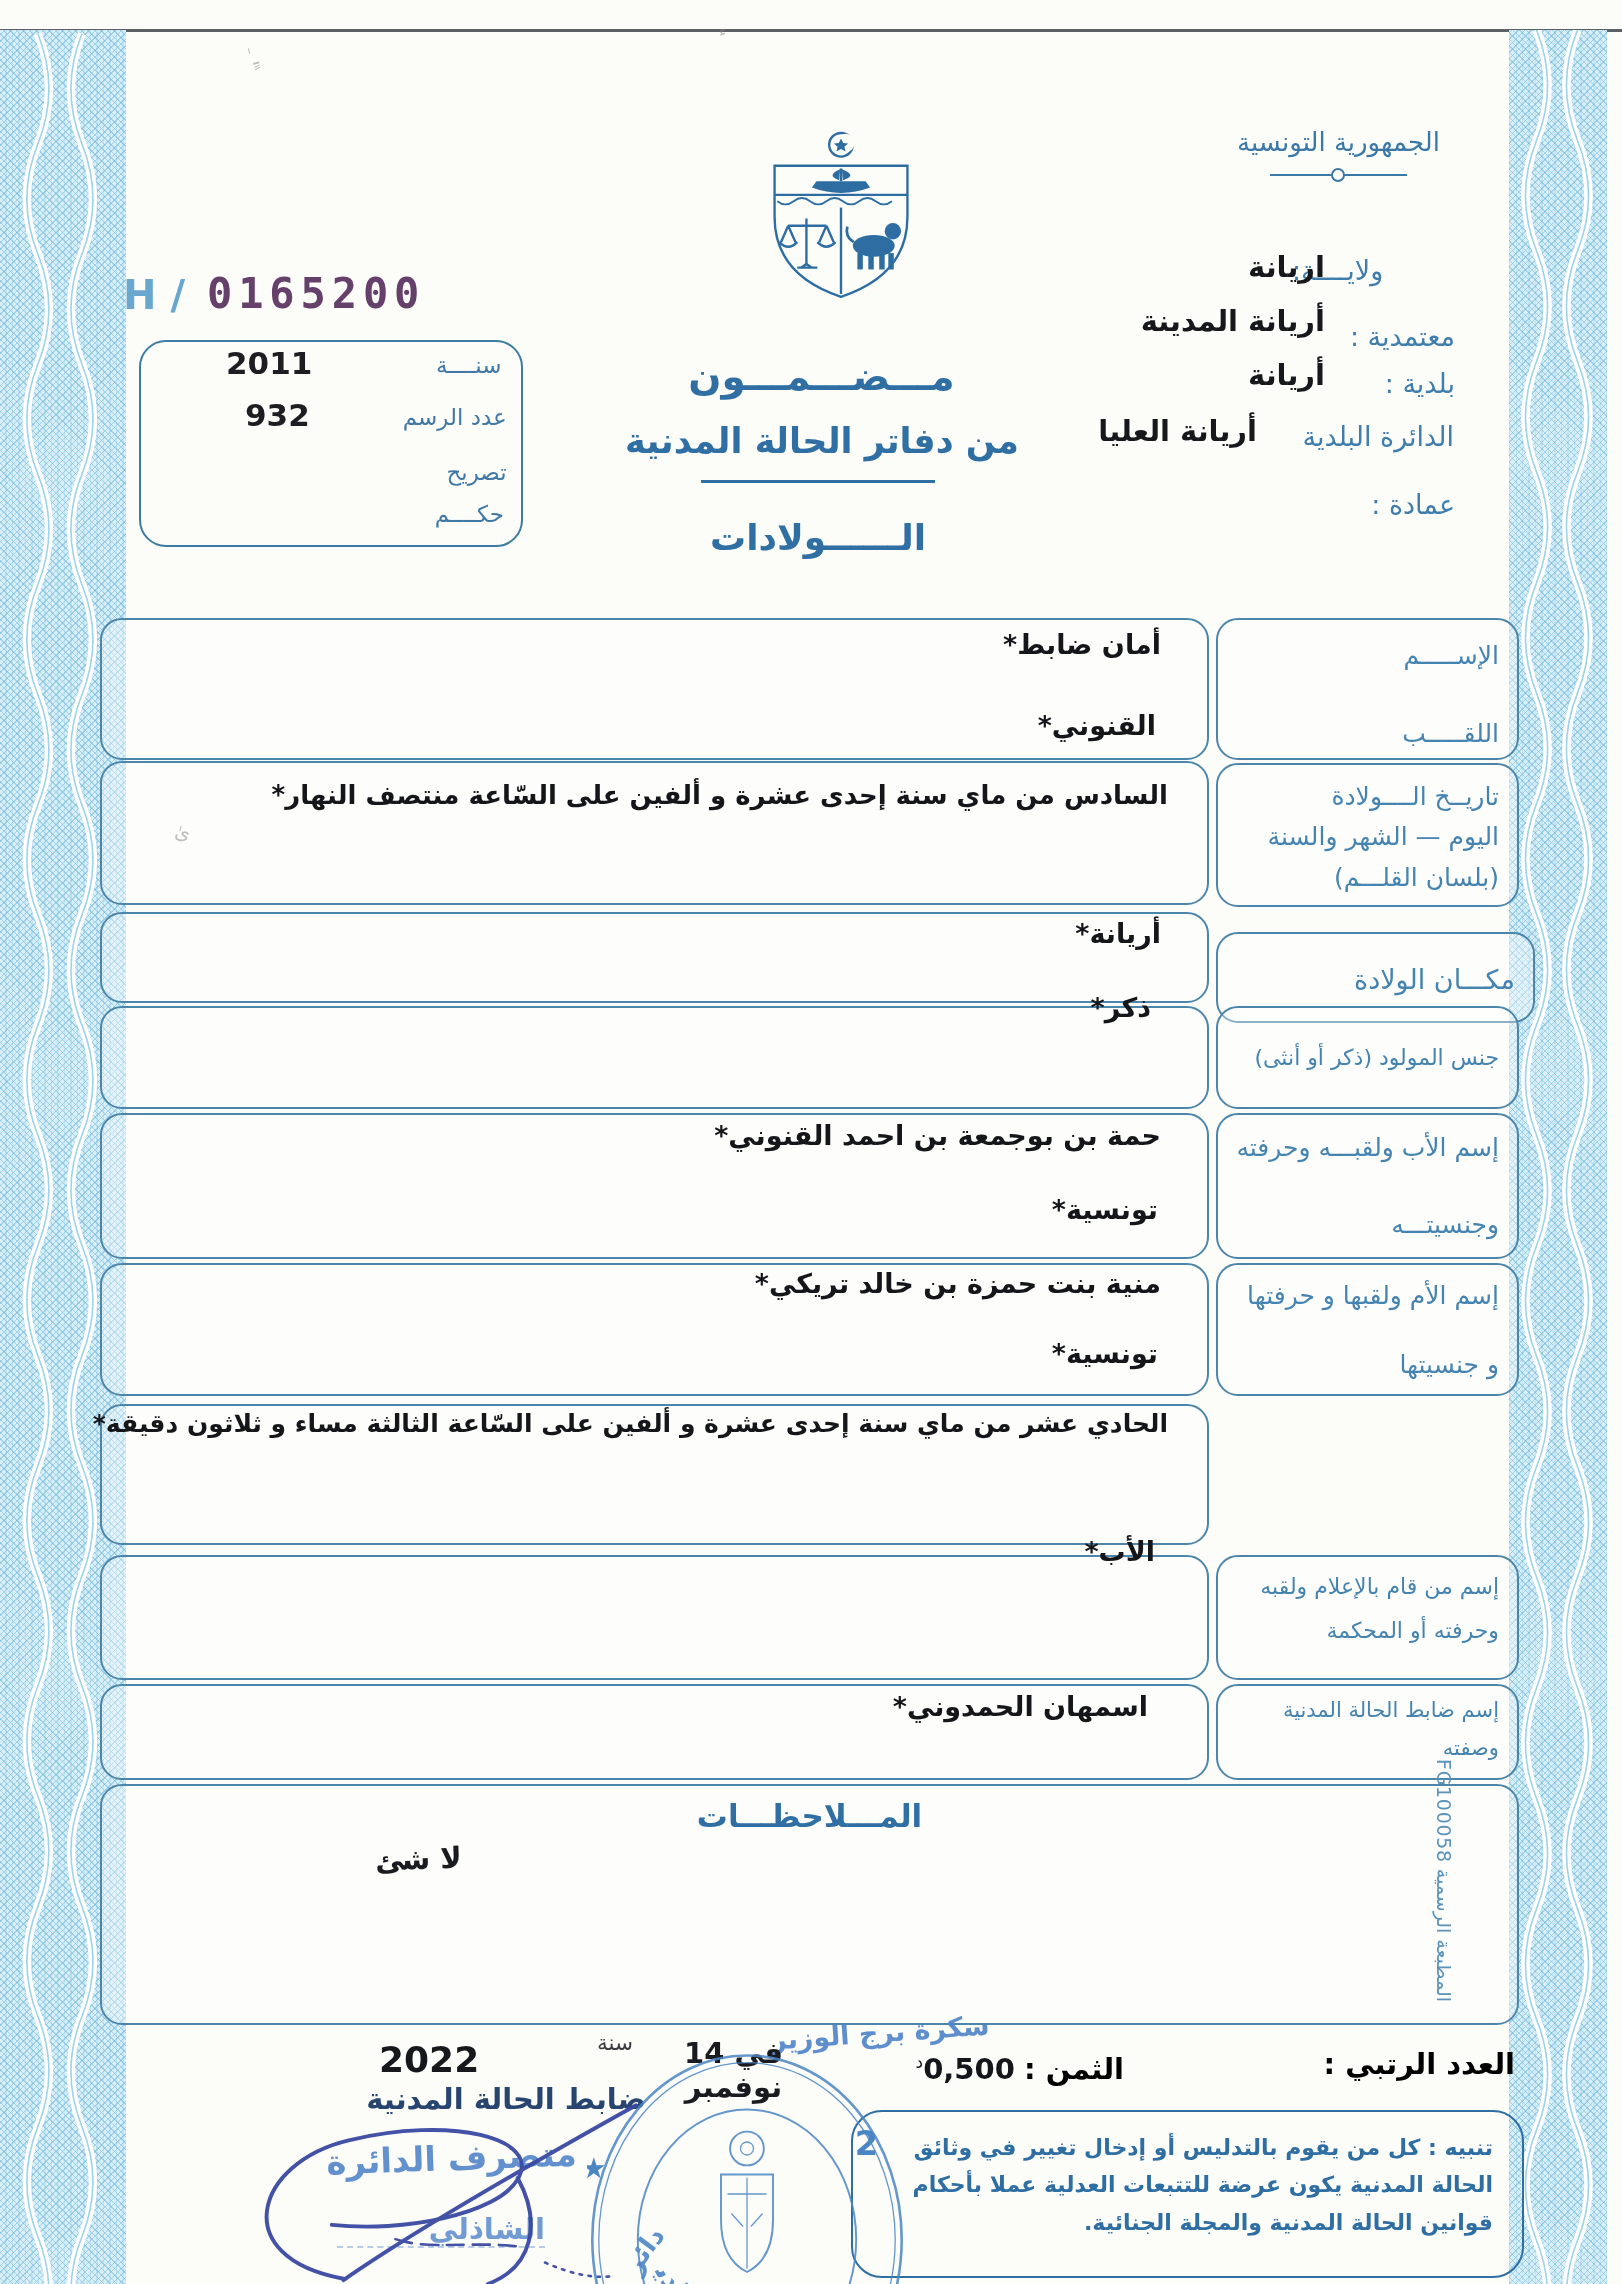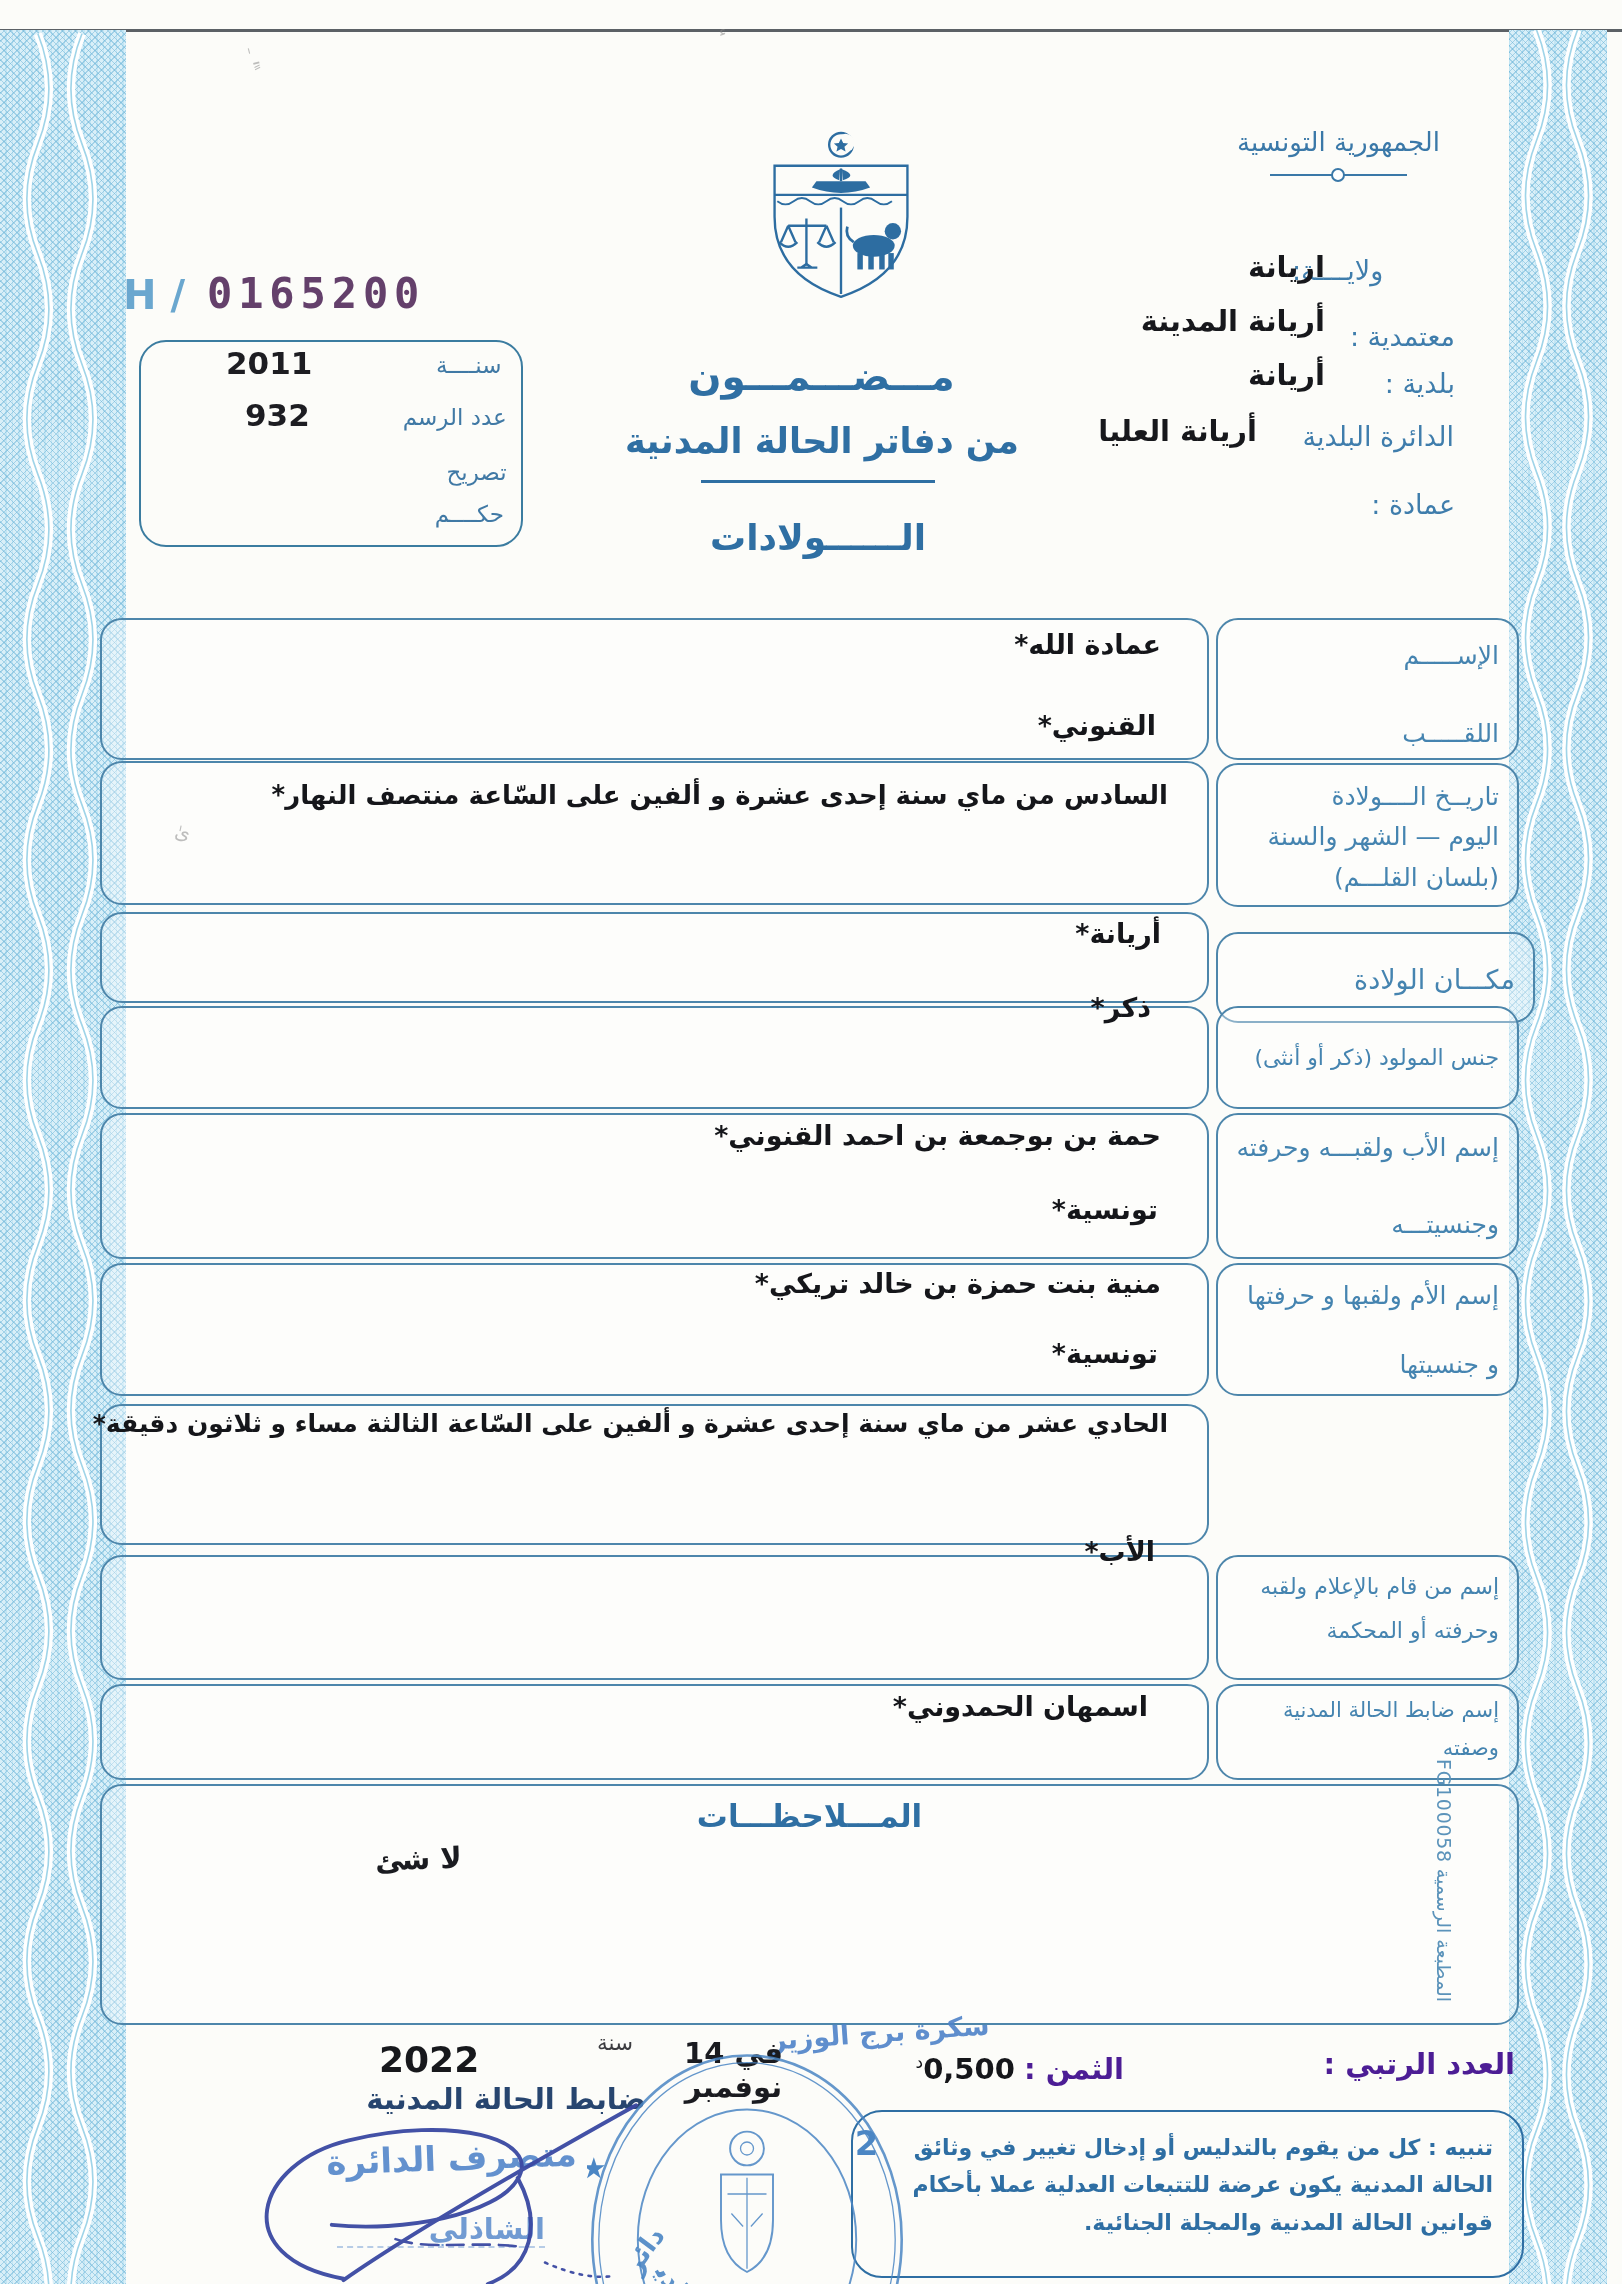--- a/index.html
+++ b/index.html
@@ -27,21 +27,21 @@
   .sb-label{position:absolute;color:#4079a5;font-size:23px;white-space:nowrap;}
   .sb-value{position:absolute;color:#1d1d22;font-size:31px;font-weight:bold;}
   .title{position:absolute;color:#2f6fa3;font-weight:bold;text-align:center;white-space:nowrap;}
   
   .vbox{position:absolute;left:101px;width:1105px;border:2.6px solid #4d86ab;border-radius:22px;background:rgba(255,255,255,.35);}
   .lbox{position:absolute;left:1217px;width:299px;border:2.6px solid #4d86ab;border-radius:22px;background:rgba(255,255,255,.35);}
   .flabel{position:absolute;right:18px;left:13px;color:#4584b0;font-size:25px;text-align:right;line-height:1.5;white-space:nowrap;}
   .fvalue{position:absolute;color:#15161a;font-size:27px;font-weight:bold;text-align:right;white-space:nowrap;}
   .fvalue-long{position:absolute;right:39px;left:26px;color:#15161a;font-size:26px;font-weight:bold;text-align:right;white-space:nowrap;}
   
-  .blue{color:#4c1d95;}
+  .blue{color:#000000;}
   .warnbox{position:absolute;left:852px;top:2110px;width:611px;height:130px;border:2.6px solid #2e6ea3;border-radius:31px;
            padding:17px 29px;color:#2e6ea3;font-size:22px;font-weight:bold;line-height:1.7;text-align:right;}
   .stamp-blue{color:#4f83c9;font-weight:bold;}
   .vert-note{position:absolute;left:1456px;top:1664px;width:338px;color:#5b93ba;font-size:19px;
              transform:rotate(90deg);transform-origin:left top;white-space:nowrap;letter-spacing:0.7px;}
   .artifact{position:absolute;color:#8a8a8a;opacity:.55;font-size:19.5px;}
 </style>
 </head>
 <body>
 
@@ -126,21 +126,21 @@
       <path d="M114,124 q-10,-6 -7,-17" stroke-width="3"></path>
     </g>
   </svg>
 
   <div class="title" style="left:572px;top:354px;width:501px;font-size:39px;letter-spacing:1.3px;">مـــضـــمـــون</div>
   <div class="title" style="left:540px;top:421px;width:566px;font-size:35px;">من دفاتر الحالة المدنية</div>
   <div class="abs" style="left:702px;top:480px;width:234px;height:2.6px;background:#2f6fa3;"></div>
   <div class="title" style="left:624px;top:517px;width:390px;font-size:36px;">الــــــولادات</div>
 
   <div class="vbox" style="top:618px;height:138px;">
-    <span class="fvalue" style="right:46px;top:9px;">عمادة الله*</span>
+    <span class="fvalue" style="right:46px;top:9px;">أمان ضابط*</span>
     <span class="fvalue" style="right:51px;top:90px;">القنوني*</span>
   </div>
   <div class="lbox" style="top:618px;height:138px;">
     <span class="flabel" style="top:17px;">الإســـــم</span>
     <span class="flabel" style="top:95px;">اللقـــــب</span>
   </div>
 
   <div class="vbox" style="top:761px;height:140px;">
     <span class="fvalue-long" style="top:17px;">السادس من ماي سنة إحدى عشرة و ألفين على السّاعة منتصف النهار*</span>
   </div>

